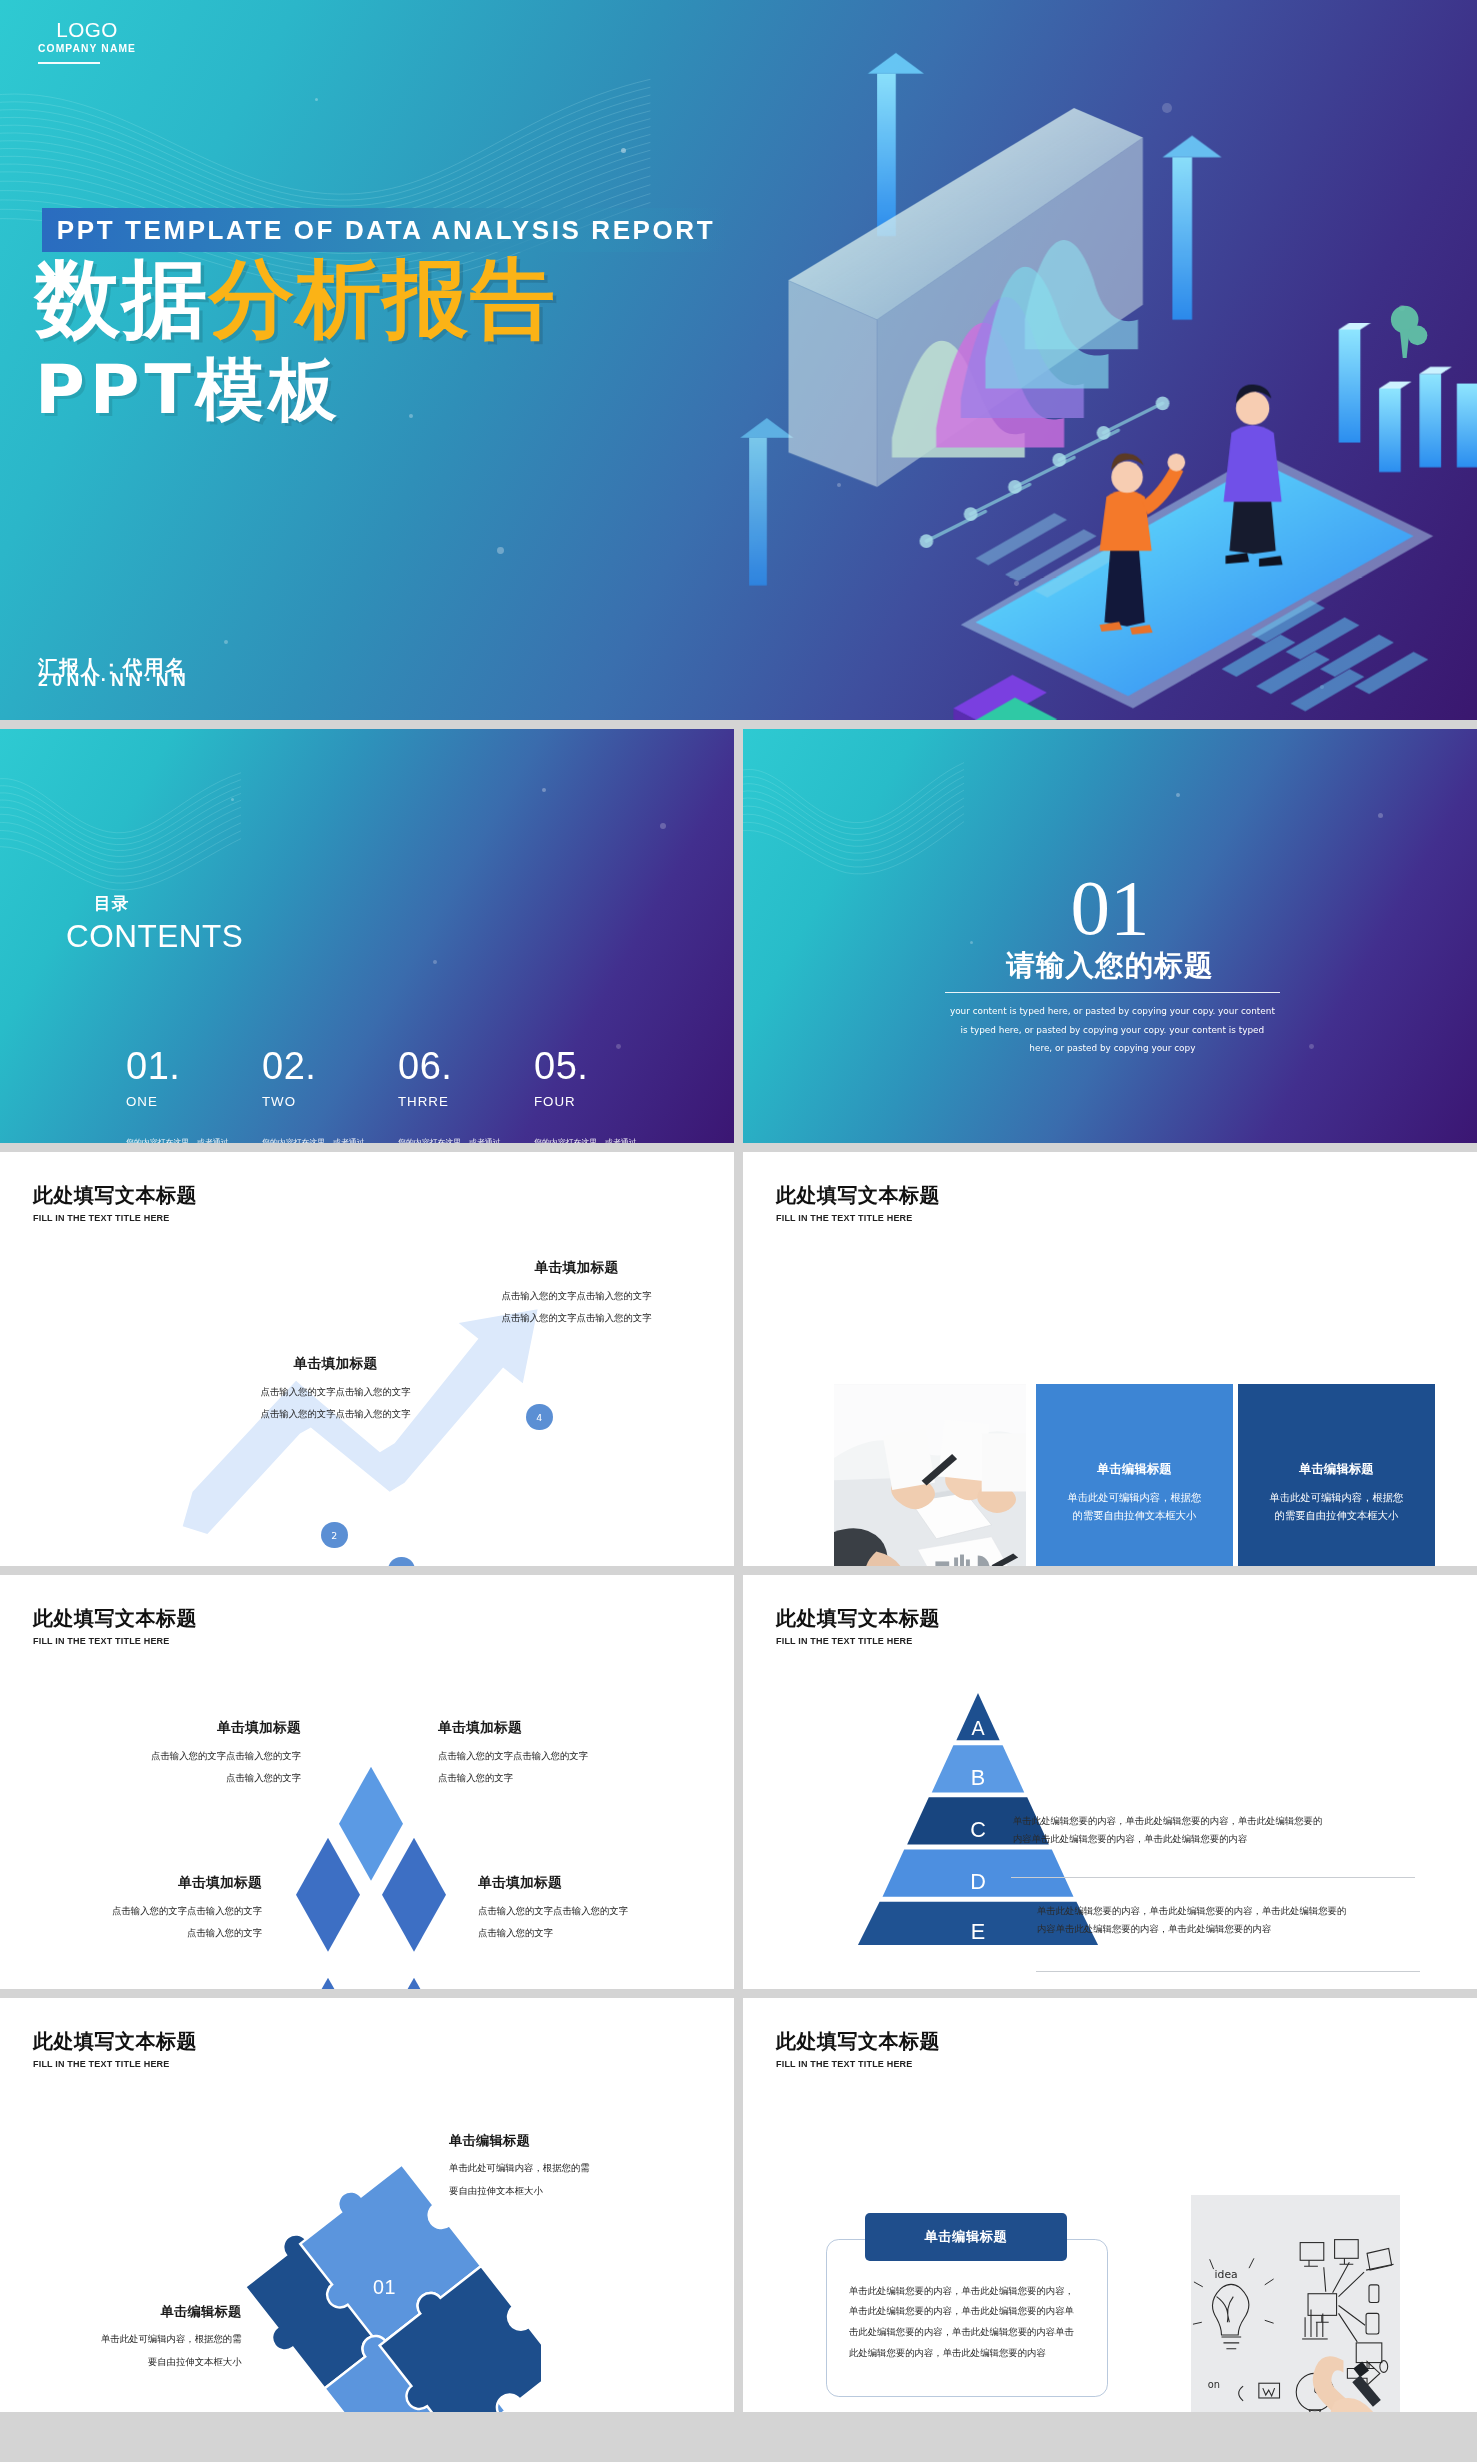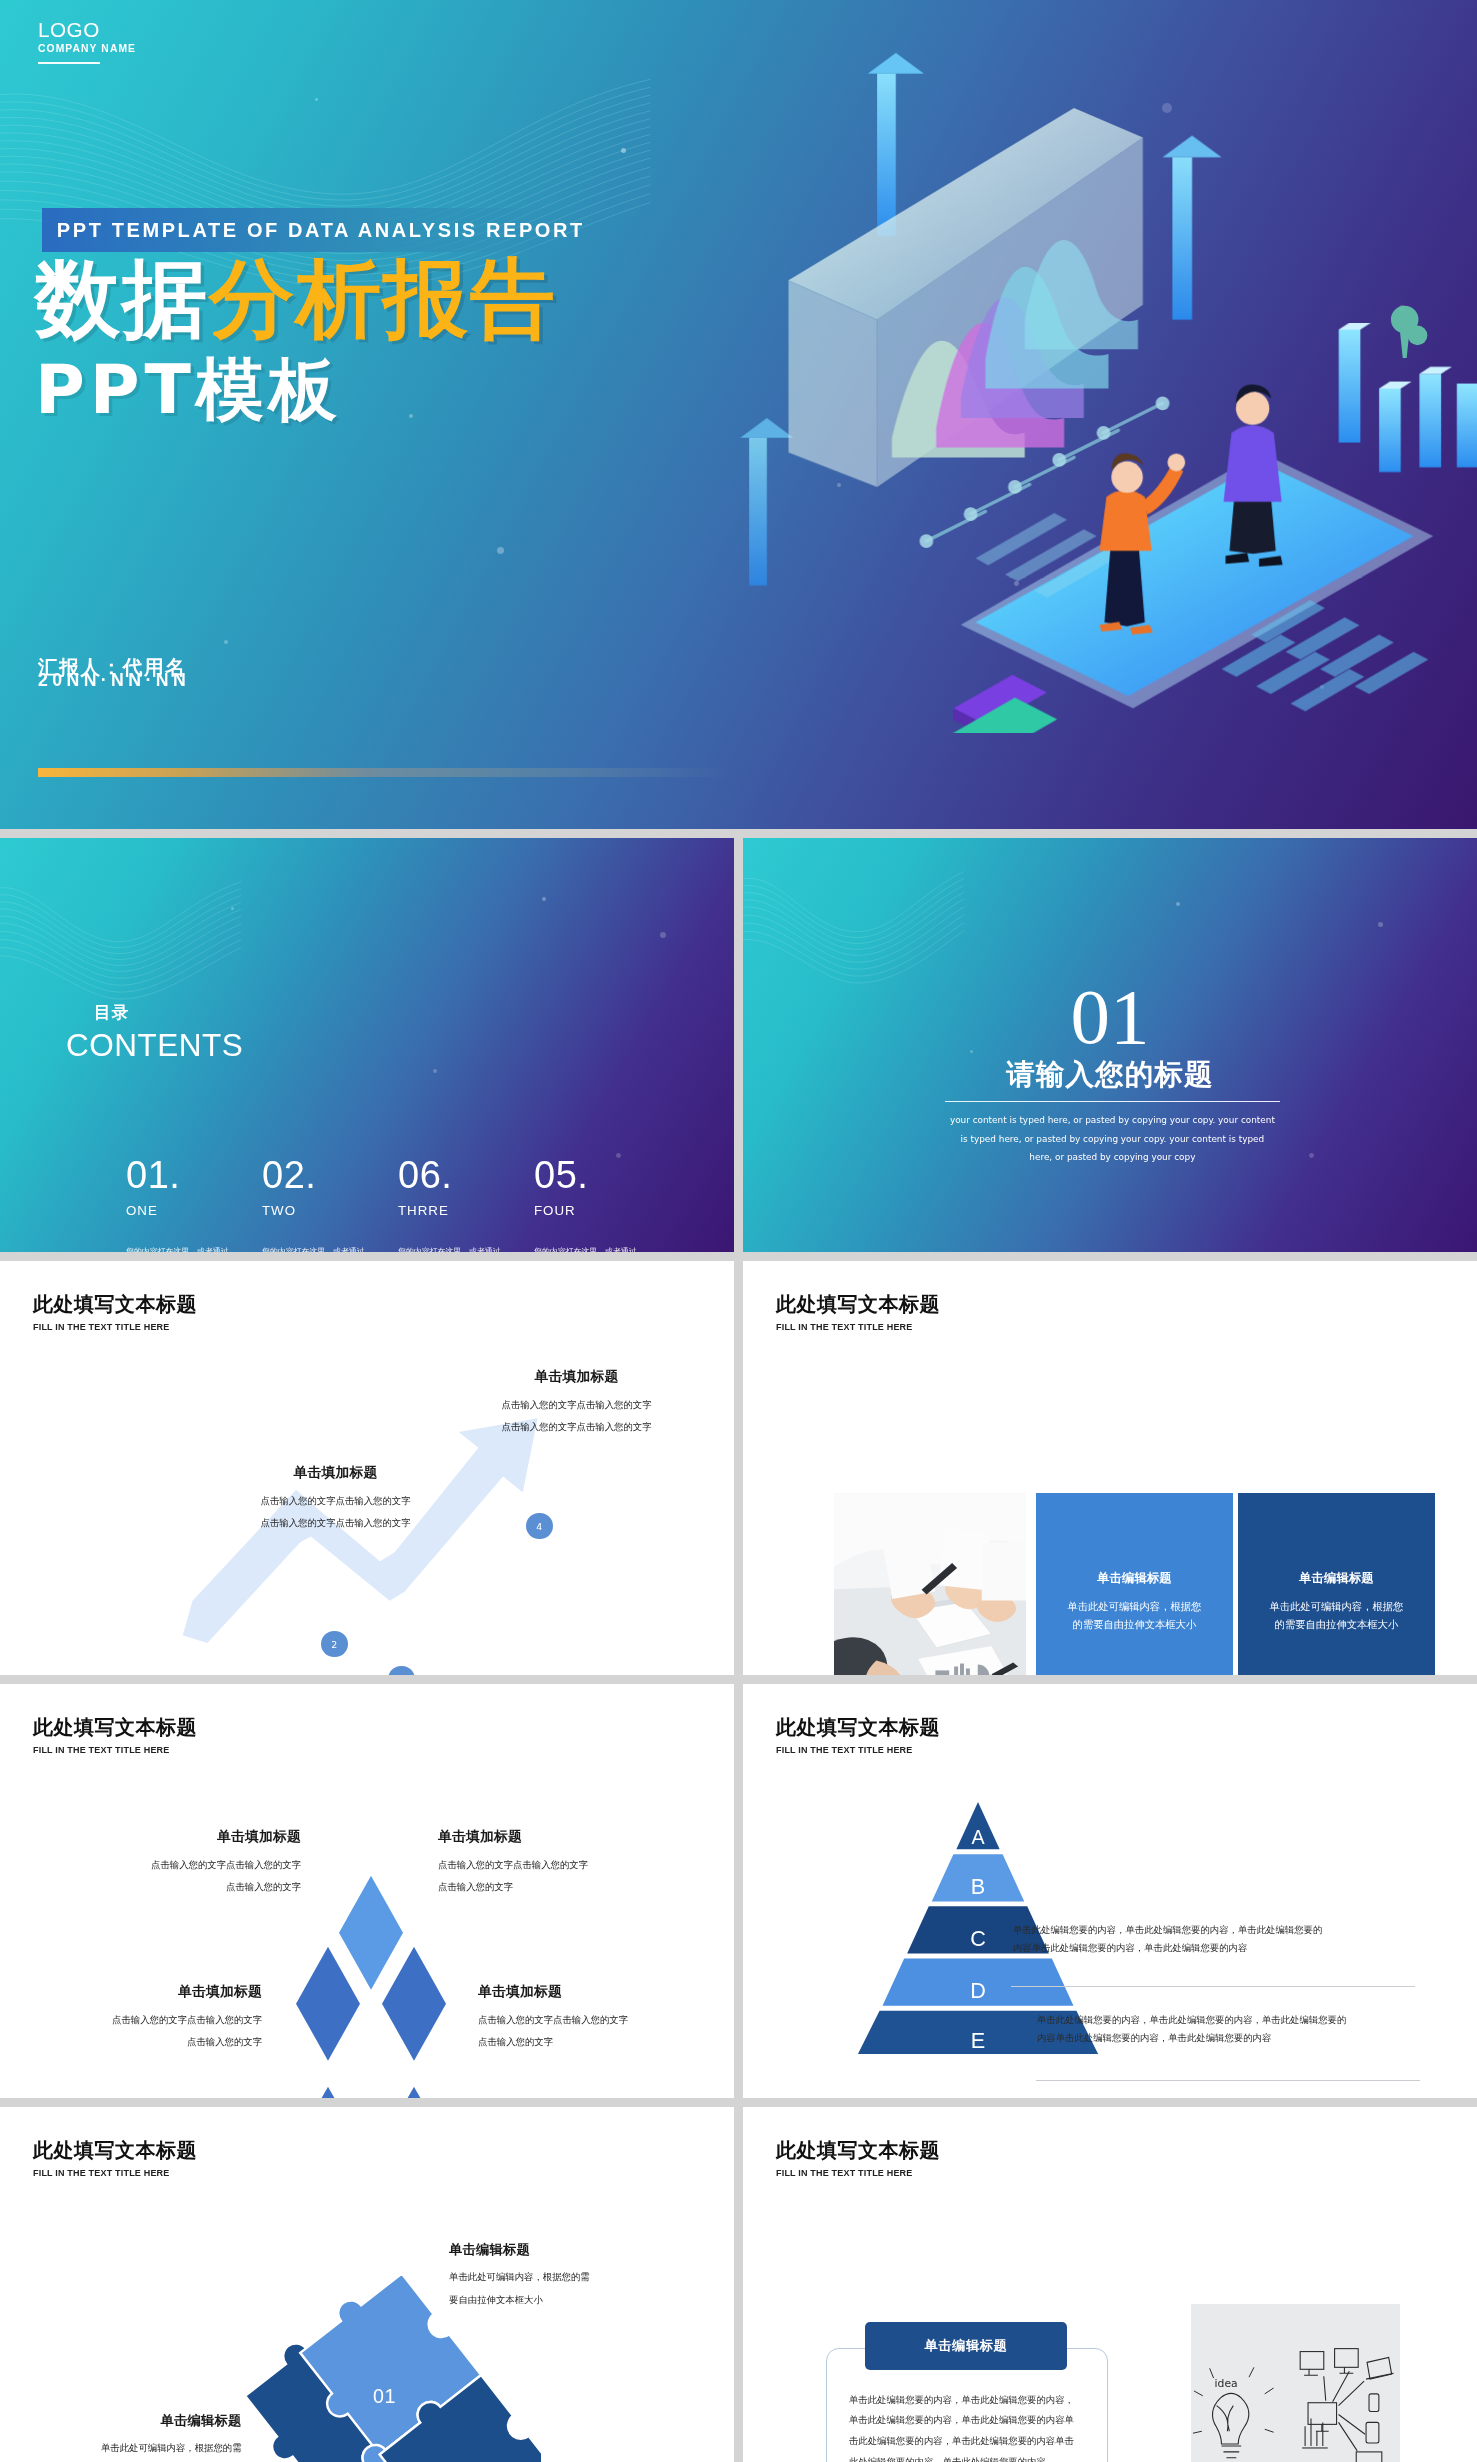--- a/index.html
+++ b/index.html
@@ -8,23 +8,24 @@
     width: 1477px;
     background: #d4d4d4;
     font-family: "Liberation Sans", "DejaVu Sans", sans-serif;
   }
   .sheet { width: 1477px; display: block; }
 
   
   .cover {
     position: relative;
     width: 1477px;
-    height: 829px;
+    height: 720px;
     overflow: hidden;
     background: linear-gradient(118deg, #2ecad2 0%, #2bb6c9 16%, #2f8fb8 36%, #3a6fae 52%, #3f4f9e 66%, #3d2f87 82%, #3a176f 100%);
+    text-align: center;
   }
   .cover-wave {
     position: absolute; left: -29.5px; top: 29.5px; width: 837px; height: 404px;
     opacity: .5; pointer-events: none;
   }
   .cover-dots { position: absolute; inset: 0; pointer-events: none; }
   .dot { position: absolute; border-radius: 50%; background: #ffffff; }
 
   .logo-block { position: absolute; left: 38px; top: 18.7px; }
   .logo-word {
@@ -36,21 +37,21 @@
     margin-top: 3px;
   }
   .logo-rule { width: 62px; height: 1.5px; background: #ffffff; margin-top: 7.9px; opacity: .95; }
 
   .banner {
     position: absolute; left: 42px; top: 208px; height: 44px;
     padding: 0 12.8px 0 14.8px; display: flex; align-items: center;
     background: linear-gradient(90deg, #2a6cc0 0%, #2f8fb8 60%, rgba(47,160,180,0) 100%);
   }
   .banner span {
-    color: #ffffff; font-size: 20px; font-weight: 700; letter-spacing: 2.6px;
+    color: #ffffff; font-size: 26px; font-weight: 700; letter-spacing: 2.6px;
     white-space: nowrap;
   }
 
   .title-cn {
     position: absolute; left: 35px; top: 249px;
     font-size: 85px; font-weight: 700; line-height: 1.18;
     white-space: nowrap; letter-spacing: 2px;
     font-family: "DejaVu Sans", "Liberation Sans", sans-serif;
     text-shadow: 3.4px 3.4px 0 rgba(0,0,0,.12);
   }

